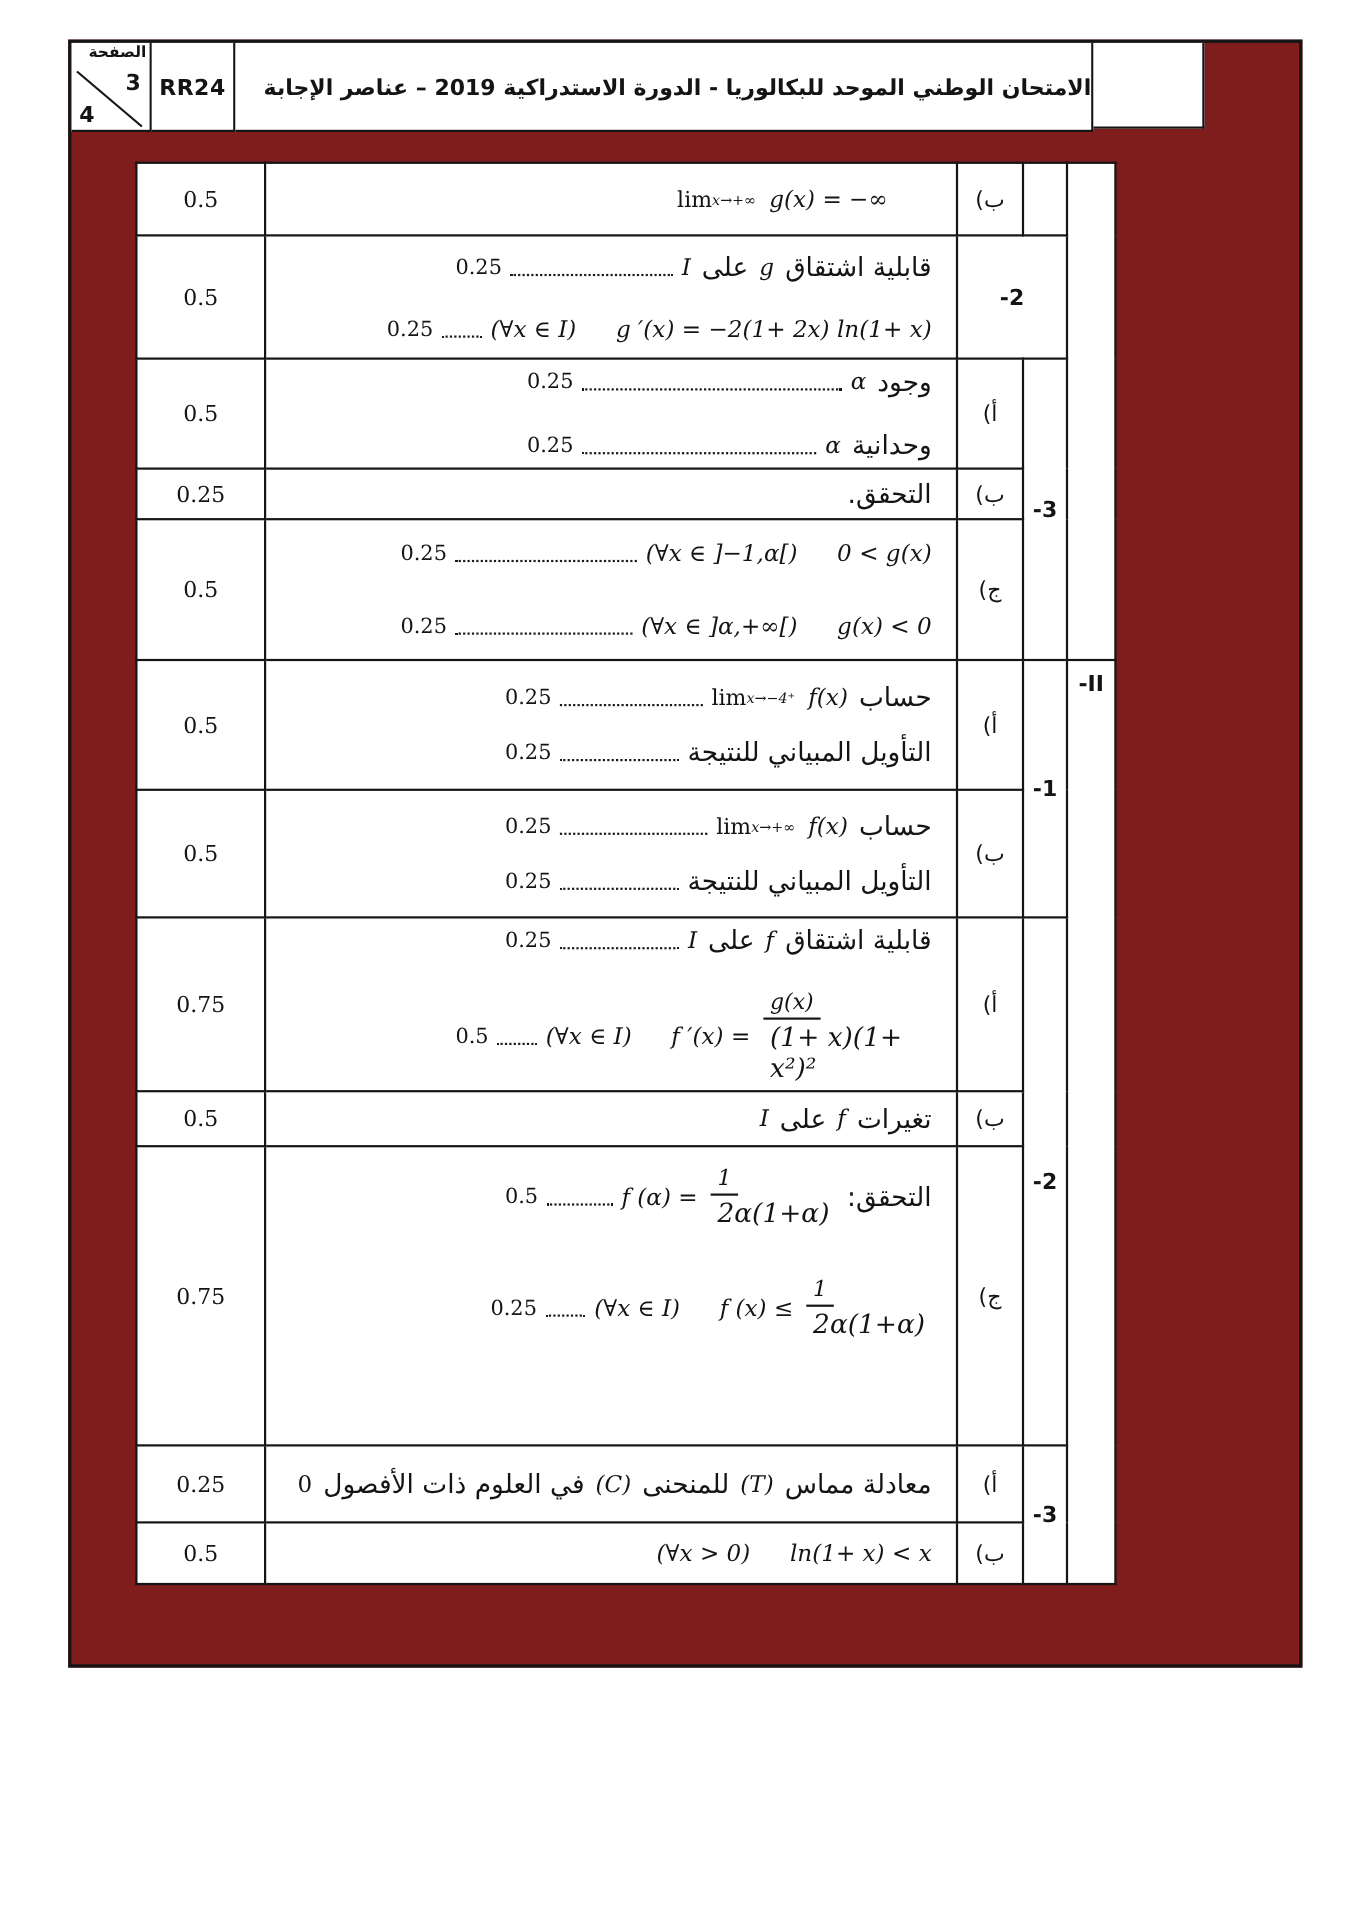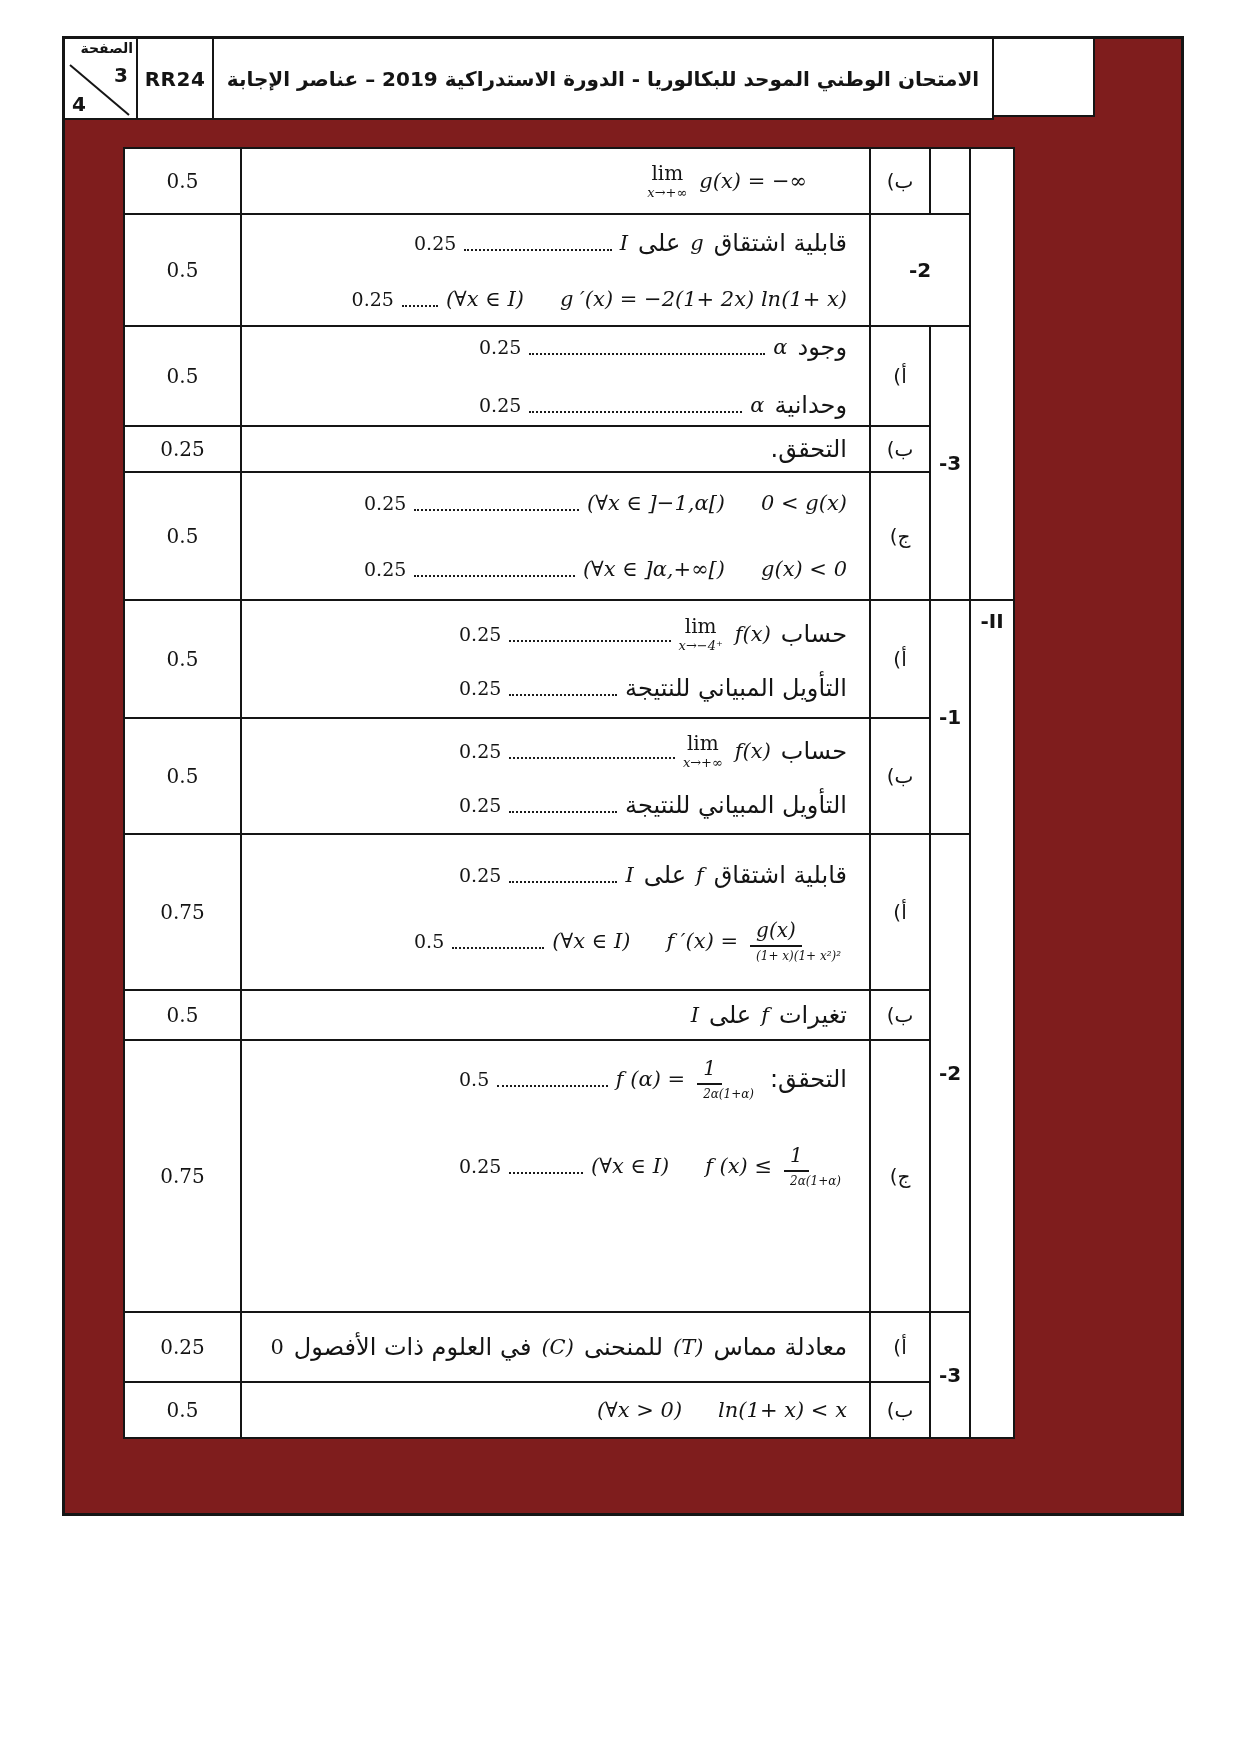--- a/index.html
+++ b/index.html
@@ -9,21 +9,21 @@
     font-family:"DejaVu Sans", sans-serif;
   }
   .page {
     position:absolute; left:62px; top:36px; width:1116px; height:1474px;
     border:3px solid #151515; background:#7f1d1d;
   }
   
   .hbox { position:absolute; top:0; border-right:2px solid #151515; border-bottom:2px solid #151515; box-sizing:border-box; background:#fff; }
   .box-page  { left:0;   width:73px;  height:81px; }
   .box-code  { left:73px; width:76px; height:81px; display:flex; align-items:center; justify-content:center; font-weight:bold; font-size:20px; letter-spacing:0.5px; }
-  .box-title { left:149px; width:780px; height:81px; display:flex; flex-direction:column; align-items:center; justify-content:center; gap:7px; }
+  .box-title { left:149px; width:780px; height:81px; display:flex; flex-direction:column; align-items:flex-end; justify-content:center; gap:7px; }
   .box-extra { left:929px; width:101px; height:78px; }
   .title-line { font-weight:bold; font-size:20px; direction:rtl; white-space:nowrap; }
   .page-label { position:absolute; top:1px; right:3px; font-size:14px; font-weight:bold; direction:rtl; }
   .page-cur { position:absolute; top:24px; right:8px; font-size:20px; font-weight:bold; }
   .page-tot { position:absolute; bottom:2px; left:7px; font-size:20px; font-weight:bold; }
   .diag { position:absolute; left:0; top:18px; }
 
   
   table.answers { position:absolute; left:58px; top:108px; width:890px; border-collapse:collapse; table-layout:fixed; }
   table.answers td { border:2px solid #151515; box-sizing:border-box; background:#fff; }
@@ -47,27 +47,27 @@
   .seg { display:inline-flex; align-items:center; gap:10px; }
   .seg.wide { gap:36px; }
   .leader { flex:1; height:14px; border-bottom:2px dotted #1a1a1a; margin:0 8px; min-width:36px; }
   .score { font-family:"DejaVu Serif", serif; font-size:19px; direction:ltr; unicode-bidi:isolate; }
 
   .ar { font-size:24px; white-space:nowrap; }
   .math { font-family:"DejaVu Serif", serif; font-style:italic; font-size:21px; direction:ltr; unicode-bidi:isolate; white-space:nowrap; }
   .math.up { font-style:normal; }
   .mgroup { display:inline-flex; align-items:center; gap:12px; direction:ltr; unicode-bidi:isolate; }
 
-  .lim { display:inline-flex; flex-direction:column; align-items:center; direction:ltr; unicode-bidi:isolate; font-family:"DejaVu Serif", serif; line-height:1; }
+  .lim { display:inline-flex; flex-direction:row; align-items:center; direction:ltr; unicode-bidi:isolate; font-family:"DejaVu Serif", serif; line-height:1; }
   .lim .w { font-style:normal; font-size:20px; }
   .lim .s { font-style:italic; font-size:13px; margin-top:3px; }
 
   .frac { display:inline-flex; flex-direction:column; align-items:flex-start; direction:ltr; unicode-bidi:isolate; font-family:"DejaVu Serif", serif; font-style:italic; line-height:1.15; }
   .frac .num { padding:0 6px 3px; border-bottom:2px solid #151515; font-size:20px; }
-  .frac .den { padding:3px 6px 0; font-size:12px; }
+  .frac .den { padding:3px 6px 0; font-size:24px; }
 </style>
 </head>
 <body>
 
 <div class="page">
 
   <div class="hbox box-page">
     <span class="page-label">الصفحة</span>
     <span class="page-cur">3</span>
     <span class="page-tot">4</span>

